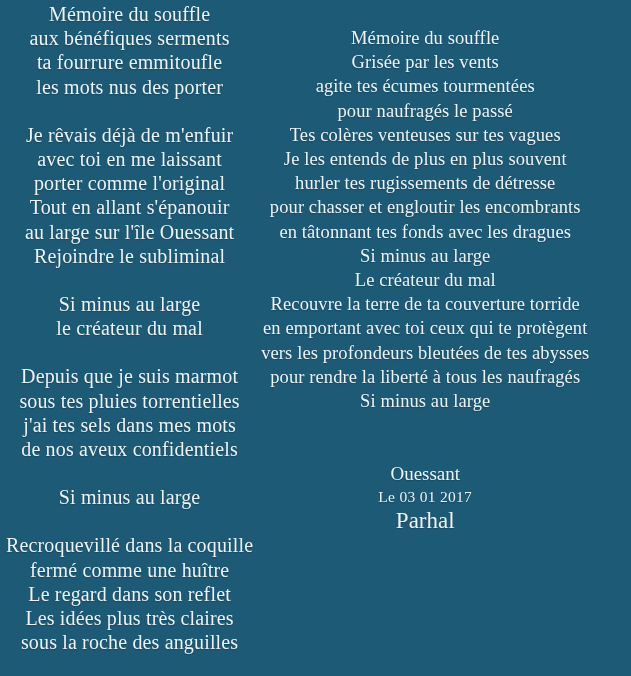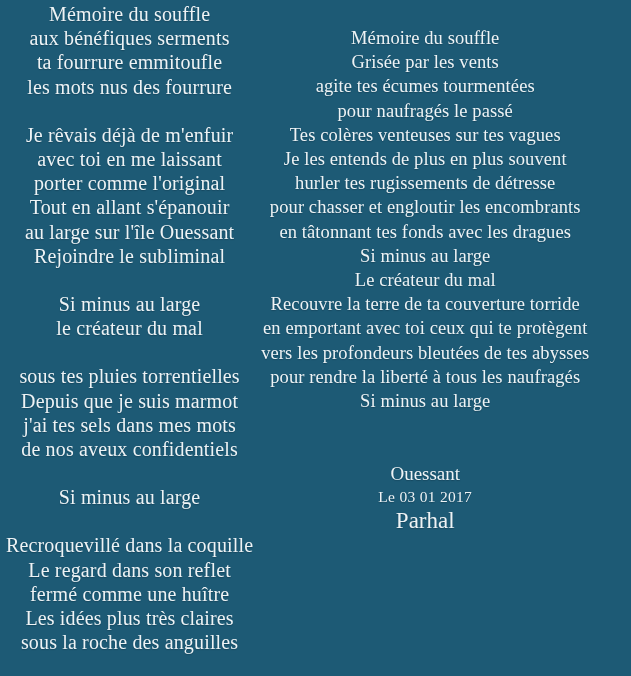--- a/index.html
+++ b/index.html
@@ -94,47 +94,47 @@
 </head>
 <body>
 
 <div class="poem-page">
 
   <div class="column column-left">
     <div class="stanza">
       <span class="line">Mémoire du souffle</span>
       <span class="line">aux bénéfiques serments</span>
       <span class="line">ta fourrure emmitoufle</span>
-      <span class="line">les mots nus des fourrure</span>
+      <span class="line">les mots nus des porter</span>
     </div>
     <div class="stanza">
       <span class="line">Je rêvais déjà de m'enfuir</span>
       <span class="line">avec toi en me laissant</span>
       <span class="line">porter comme l'original</span>
       <span class="line">Tout en allant s'épanouir</span>
       <span class="line">au large sur l'île Ouessant</span>
       <span class="line">Rejoindre le subliminal</span>
     </div>
     <div class="stanza">
       <span class="line">Si minus au large</span>
       <span class="line">le créateur du mal</span>
     </div>
     <div class="stanza">
+      <span class="line">Depuis que je suis marmot</span>
       <span class="line">sous tes pluies torrentielles</span>
-      <span class="line">Depuis que je suis marmot</span>
       <span class="line">j'ai tes sels dans mes mots</span>
       <span class="line">de nos aveux confidentiels</span>
     </div>
     <div class="stanza">
       <span class="line">Si minus au large</span>
     </div>
     <div class="stanza">
       <span class="line">Recroquevillé dans la coquille</span>
+      <span class="line">fermé comme une huître</span>
       <span class="line">Le regard dans son reflet</span>
-      <span class="line">fermé comme une huître</span>
       <span class="line">Les idées plus très claires</span>
       <span class="line">sous la roche des anguilles</span>
     </div>
   </div>
 
   <div class="column column-right">
     <div class="stanza">
       <span class="line">Mémoire du souffle</span>
       <span class="line">Grisée par les vents</span>
       <span class="line">agite tes écumes tourmentées</span>

